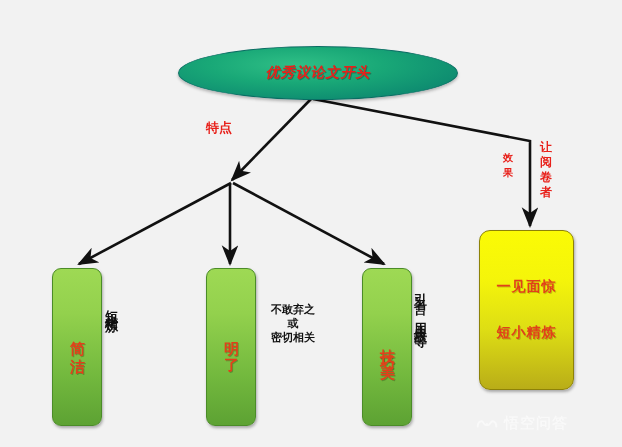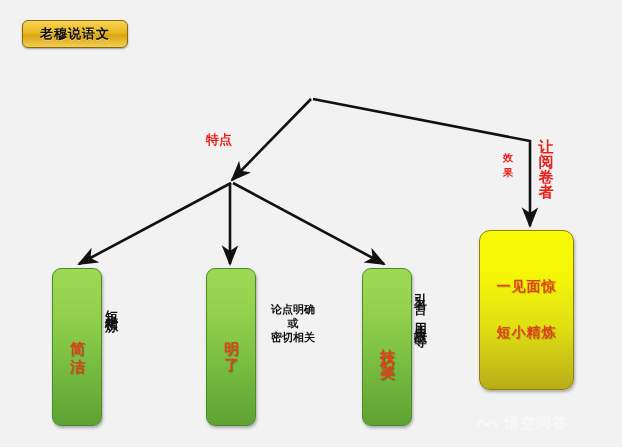--- a/index.html
+++ b/index.html
@@ -46,23 +46,23 @@
   
   #wires{position:absolute;left:0;top:0;width:622px;height:447px;}
 
   
   .elabel{
     position:absolute;color:#e8201a;font-weight:bold;
     font-family:"DejaVu Sans","Liberation Sans",sans-serif;
     font-size:13px;line-height:15px;text-align:center;
     white-space:pre-line;
   }
-  #lbl-tedian{left:206px;top:132px;width:26px;}
+  #lbl-tedian{left:206px;top:120px;width:26px;}
   #lbl-xiaoguo{left:499px;top:150px;width:18px;font-size:10px;line-height:15px;}
-  #lbl-rang{left:537px;top:140px;width:18px;font-size:15px;line-height:15px;}
+  #lbl-rang{left:537px;top:140px;width:18px;font-size:12px;line-height:15px;}
 
   
   .gbox{
     position:absolute;top:268px;width:48px;height:156px;
     border-radius:9px;
     background:linear-gradient(180deg,#9ed954 0%,#93d14d 28%,#73b93e 68%,#5da233 100%);
     border:1px solid #4b8c28;
     box-shadow:1px 2px 3px rgba(0,0,0,.30);
     display:flex;align-items:center;justify-content:center;
   }
@@ -119,56 +119,56 @@
     font-family:"DejaVu Sans","Liberation Sans",sans-serif;
     font-size:15px;font-weight:bold;color:#ffffff;letter-spacing:1px;
     text-shadow:0 0 1px rgba(0,0,0,.05);
   }
 </style>
 </head>
 <body>
 
 <div id="stage">
 
-  <div class="badge">
-    <span>老穆说语文</span>
-  </div>
 
   <svg id="wires" viewBox="0 0 622 447" xmlns="http://www.w3.org/2000/svg">
     <defs>
       <marker id="ah" markerWidth="9" markerHeight="9" refX="7.2" refY="3.2" orient="auto" markerUnits="strokeWidth">
         <path d="M0,0 L8,3.2 L0,6.4 L2.2,3.2 Z" fill="#111111"></path>
       </marker>
     </defs>
 
     <path d="M311,99 L232,180" stroke="#111111" stroke-width="2.6" fill="none" marker-end="url(#ah)"></path>
 
     <path d="M231,183 L79,264" stroke="#111111" stroke-width="2.6" fill="none" marker-end="url(#ah)"></path>
 
     <path d="M230,183 L230,264" stroke="#111111" stroke-width="2.6" fill="none" marker-end="url(#ah)"></path>
 
     <path d="M233,183 L384,264" stroke="#111111" stroke-width="2.6" fill="none" marker-end="url(#ah)"></path>
 
     <path d="M313,99 L530,141 L530,226" stroke="#111111" stroke-width="2.6" fill="none" stroke-linejoin="miter" marker-end="url(#ah)"></path>
   </svg>
 
+  <div class="ellipse">
+    <span>优秀议论文开头</span>
+  </div>
 
   <div class="elabel" id="lbl-tedian">特点</div>
   <div class="elabel" id="lbl-xiaoguo">效果</div>
   <div class="elabel" id="lbl-rang">让阅卷者</div>
 
   <div class="gbox" id="gbox1">
     <span class="vtxt">简洁</span>
   </div>
   <div class="side vert" id="side1">短小精炼</div>
 
   <div class="gbox" id="gbox2">
     <span class="vtxt">明了</span>
   </div>
-  <div class="side" id="side2">论点明确
+  <div class="side" id="side2">不敢弃之
 或
 密切相关</div>
 
   <div class="gbox" id="gbox3">
     <span class="vtxt">技巧美</span>
   </div>
   <div class="side vert" id="side3">引名言、用典故等</div>
 
   <div class="ybox">
     <div class="line">一见面惊</div>

